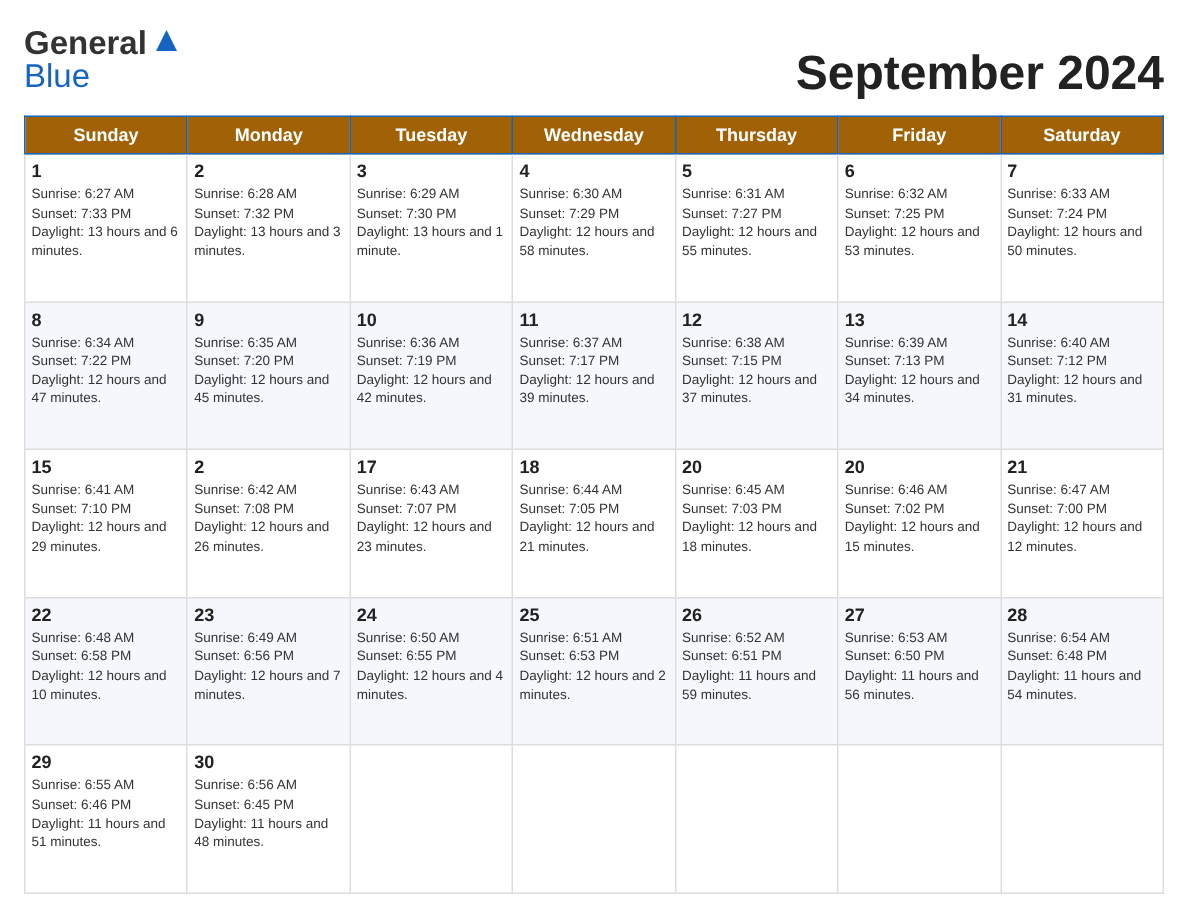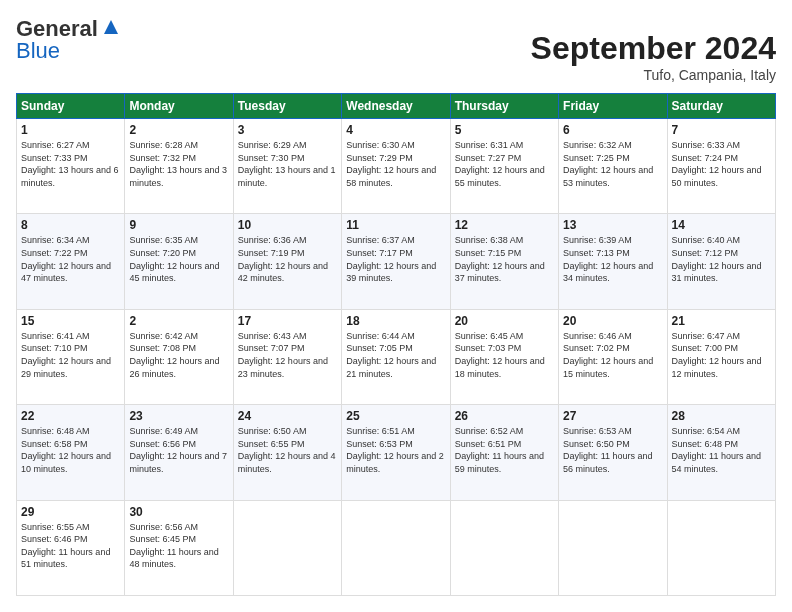--- a/index.html
+++ b/index.html
@@ -41,26 +41,26 @@
       color: #444;
     }
     .calendar {
       flex: 1;
       border: 1px solid #ccc;
       border-collapse: collapse;
       width: 100%;
       table-layout: fixed;
     }
     .calendar th {
-      background: #15803d;
+      background: #a16207;
       color: #fff;
       font-size: 12px;
       font-weight: bold;
-      padding: 5px 4px;
-      text-align: left;
+      padding: 5px 16px;
+      text-align: center;
       border: 1px solid #1565c0;
     }
     .calendar td {
       vertical-align: top;
       font-size: 9.5px;
       color: #333;
       padding: 4px 4px;
       border: 1px solid #ddd;
       background: #fff;
       height: 78px;
@@ -99,21 +99,20 @@
           <span style="font-size:22px;font-weight:bold;color:#333;">General</span>
           <svg width="22" height="22" viewBox="0 0 22 22" style="margin-left:2px;margin-top:-4px;">
             <polygon points="4,18 11,4 18,18" fill="#1565c0"></polygon>
           </svg>
         </div>
         <div style="font-size:22px;font-weight:normal;color:#1565c0;margin-top:-4px;">Blue</div>
       </div>
     </div>
     <div class="title-block">
       <div class="month-title">September 2024</div>
-      <div class="subtitle">Tufo, Campania, Italy</div>
     </div>
   </div>
 
   <table class="calendar">
     <thead>
       <tr>
         <th>Sunday</th>
         <th>Monday</th>
         <th>Tuesday</th>
         <th>Wednesday</th>

